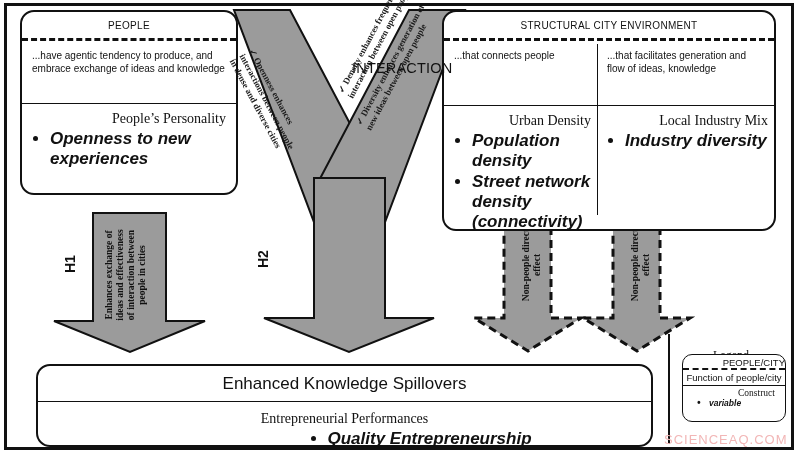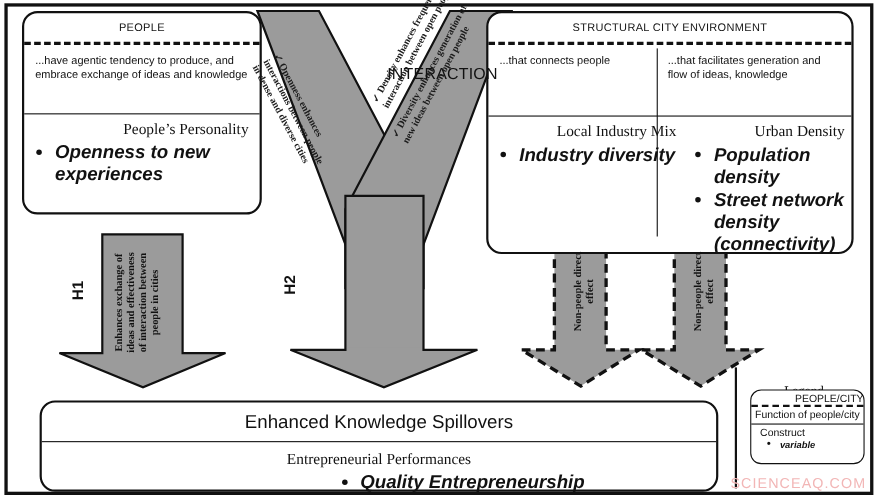--- a/index.html
+++ b/index.html
@@ -176,24 +176,25 @@
   .legend-dash { border-top: 2px dashed #111; }
   .legend-t2 {
     text-align: center;
     font-size: 9.5px;
     color: #111;
     font-family: "Liberation Sans", sans-serif;
     padding: 2px 0;
   }
   .legend-sol { border-top: 1.2px solid #111; }
   .legend-t3 {
-    font-family: Liberation Sans, sans-serif;
+    font-family: Liberation Serif, serif;
     font-size: 9.5px;
     color: #111;
     padding: 2px 0 0 8px;
+    margin-left: 47px;
   }
   .legend-t4 {
     font-family: "Liberation Sans", sans-serif;
     font-style: italic;
     font-weight: bold;
     font-size: 8.5px;
     color: #111;
     padding-left: 26px;
     position: relative;
   }
@@ -267,31 +268,31 @@
 
     <div class="vsep" style="left:153px; top:32px; height:171px;"></div>
 
     <div style="display:flex; height:64px;">
       <div class="fn-text" style="width:153px; padding:9px 8px 0 10px; box-sizing:border-box;">...that connects people</div>
       <div class="fn-text" style="flex:1; padding:9px 8px 0 10px; box-sizing:border-box;">...that facilitates generation and flow of ideas, knowledge</div>
     </div>
     <div class="solidsep"></div>
 
     <div style="display:flex;">
-      <div style="flex:1; padding:7px 6px 0 10px; box-sizing:border-box;">
-        <div class="construct">Local Industry Mix</div>
-        <ul class="vars">
-          <li class="variable">Industry diversity</li>
-        </ul>
-      </div>
       <div style="width:153px; padding:7px 6px 0 10px; box-sizing:border-box;">
         <div class="construct">Urban Density</div>
         <ul class="vars">
           <li class="variable">Population density</li>
           <li class="variable">Street network density (connectivity)</li>
+        </ul>
+      </div>
+      <div style="flex:1; padding:7px 6px 0 10px; box-sizing:border-box;">
+        <div class="construct">Local Industry Mix</div>
+        <ul class="vars">
+          <li class="variable">Industry diversity</li>
         </ul>
       </div>
     </div>
   </div>
 
   <div class="interaction" style="left:306px; top:60px;margin-left:46px;">INTERACTION</div>
 
   <div class="arrow-label diag" style="left:256px; top:47px; transform:rotate(62deg); transform-origin:0 0;">
     <div>✓ Openness enhances</div>
     <div>interactions between people</div>

